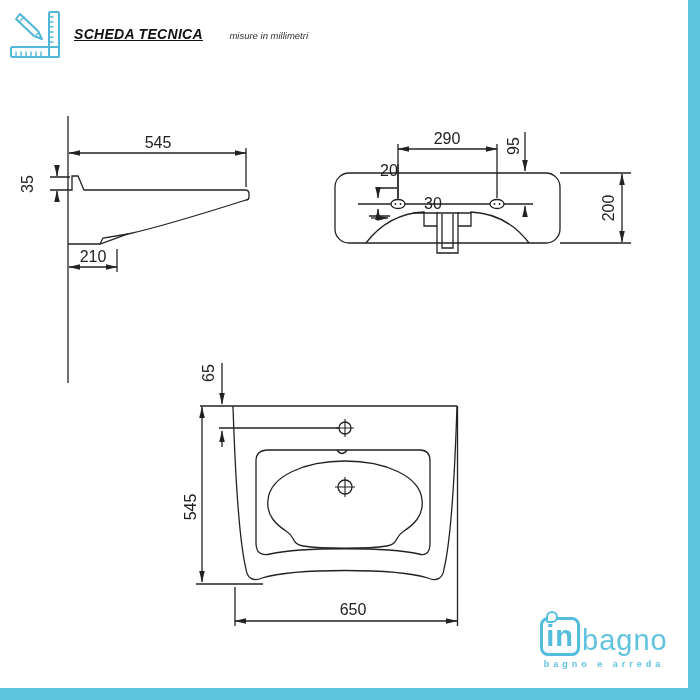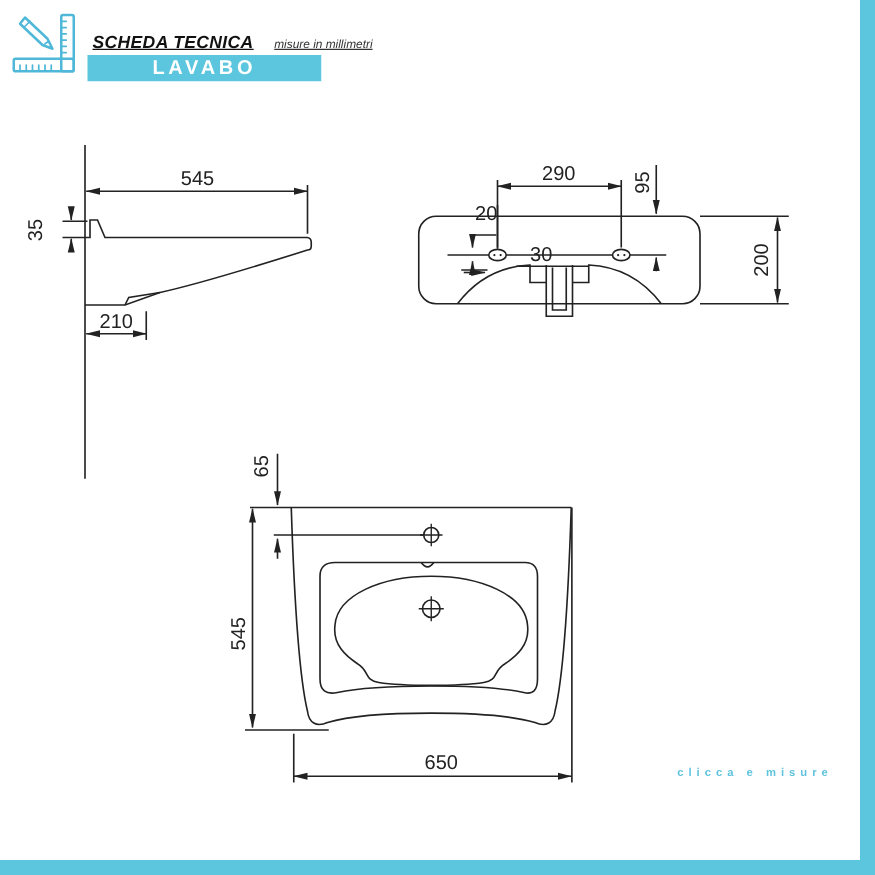--- a/index.html
+++ b/index.html
@@ -5,21 +5,21 @@
   html,body{margin:0;padding:0;background:#fff;}
   .page{position:relative;width:700px;height:700px;background:#fff;overflow:hidden;
         font-family:"Liberation Sans",sans-serif;}
   .edge-right{position:absolute;top:0;right:0;width:12px;height:700px;background:#5bc6de;}
   .edge-bottom{position:absolute;left:0;bottom:0;width:700px;height:12px;background:#5bc6de;}
 
   
   .hicon{position:absolute;left:8px;top:9px;}
   .trow{position:absolute;left:74px;top:25px;white-space:nowrap;}
   .title{font-style:italic;font-weight:bold;font-size:14px;color:#111;letter-spacing:.3px;text-decoration:underline;}
-  .subtitle{font-style:italic;font-size:9.5px;color:#333;margin-left:12px;text-decoration:underline;}
+  .subtitle{font-style:italic;font-size:9.5px;color:#333;margin-left:22px;}
   .band{position:absolute;left:70px;top:44px;width:187px;height:21px;background:#5bc6de;
         color:#fff;font-weight:bold;font-size:16px;letter-spacing:3px;text-align:center;
         line-height:21px;}
 
   
   .drawing{position:absolute;left:0;top:0;}
   .drawing text{font-family:"Liberation Sans",sans-serif;font-size:16px;fill:#222;}
 
   
   .logo{position:absolute;left:534px;top:610px;width:140px;text-align:center;color:#54bcdc;}
@@ -46,21 +46,20 @@
     <path d="M41,8 h4 M41,13 h4 M41,18 h4 M41,23 h4 M41,28 h4 M41,33 h4" stroke-width="1.4"></path>
     <path d="M8,47 v-4 M13,47 v-4 M18,47 v-4 M23,47 v-4 M28,47 v-4 M33,47 v-4" stroke-width="1.4"></path>
     <path d="M8,10 L12,5 L30,22 L34,30 L26,27 Z"></path>
     <path d="M11,13 L16,8 M28,26 L31,24" stroke-width="1.4"></path>
   </svg>
 
   <div class="trow">
     <span class="title">SCHEDA TECNICA</span>
     <span class="subtitle">misure in millimetri</span>
   </div>
-  <div class="band">LAVABO</div>
 
   <svg class="drawing" width="700" height="700" viewBox="0 0 700 700">
     <defs>
       <marker id="arrE" viewBox="0 0 12 8" refX="11" refY="4" markerWidth="12" markerHeight="8" orient="auto" markerUnits="userSpaceOnUse">
         <path d="M11.5,4 L0,1.2 L0,6.8 Z" fill="#222"></path>
       </marker>
       <marker id="arrS" viewBox="0 0 12 8" refX="1" refY="4" markerWidth="12" markerHeight="8" orient="auto" markerUnits="userSpaceOnUse">
         <path d="M0.5,4 L12,1.2 L12,6.8 Z" fill="#222"></path>
       </marker>
     </defs>
@@ -145,16 +144,23 @@
 
       <path d="M235,587 V626 M457.5,406 V626"></path>
       <path d="M235,621 H457" marker-start="url(#arrS)" marker-end="url(#arrE)"></path>
     </g>
     <text x="210" y="373" text-anchor="middle" dominant-baseline="middle" transform="rotate(-90 210 373)">65</text>
     <text x="192" y="507" text-anchor="middle" dominant-baseline="middle" transform="rotate(-90 192 507)">545</text>
     <text x="353" y="615" text-anchor="middle">650</text>
   </svg>
 
   <div class="logo">
-    <div class="tagline">clicca e misure</div>
+    <div class="lrow">
+      <span class="inbox">
+        <span class="pin"></span>
+        <span>in</span>
+      </span>
+      <span class="bagno">bagno</span>
+    </div>
+    <div class="tagline">bagno e arreda</div>
   </div>
 
 </div>
 
 </body></html>

